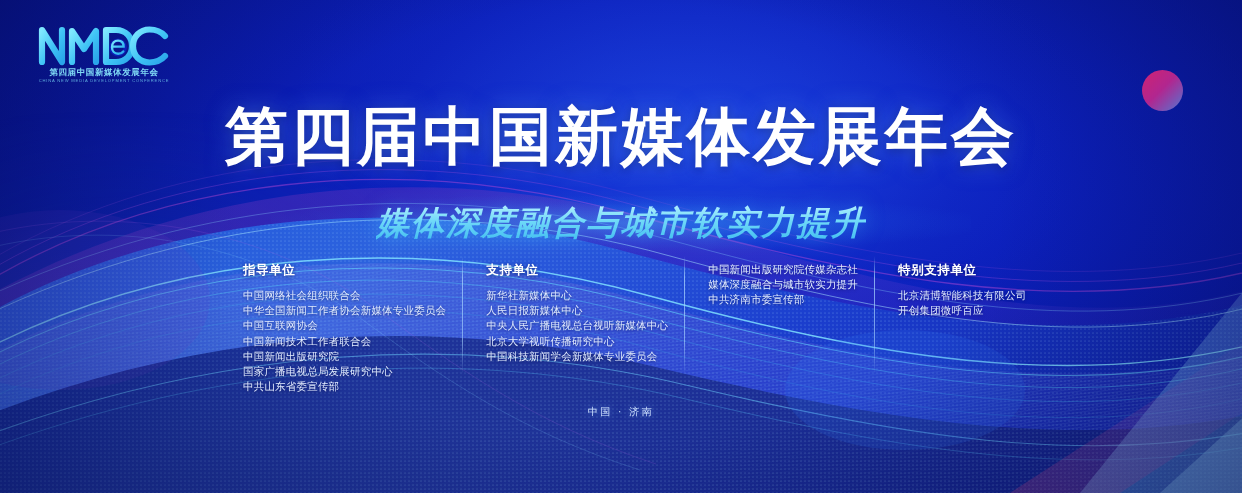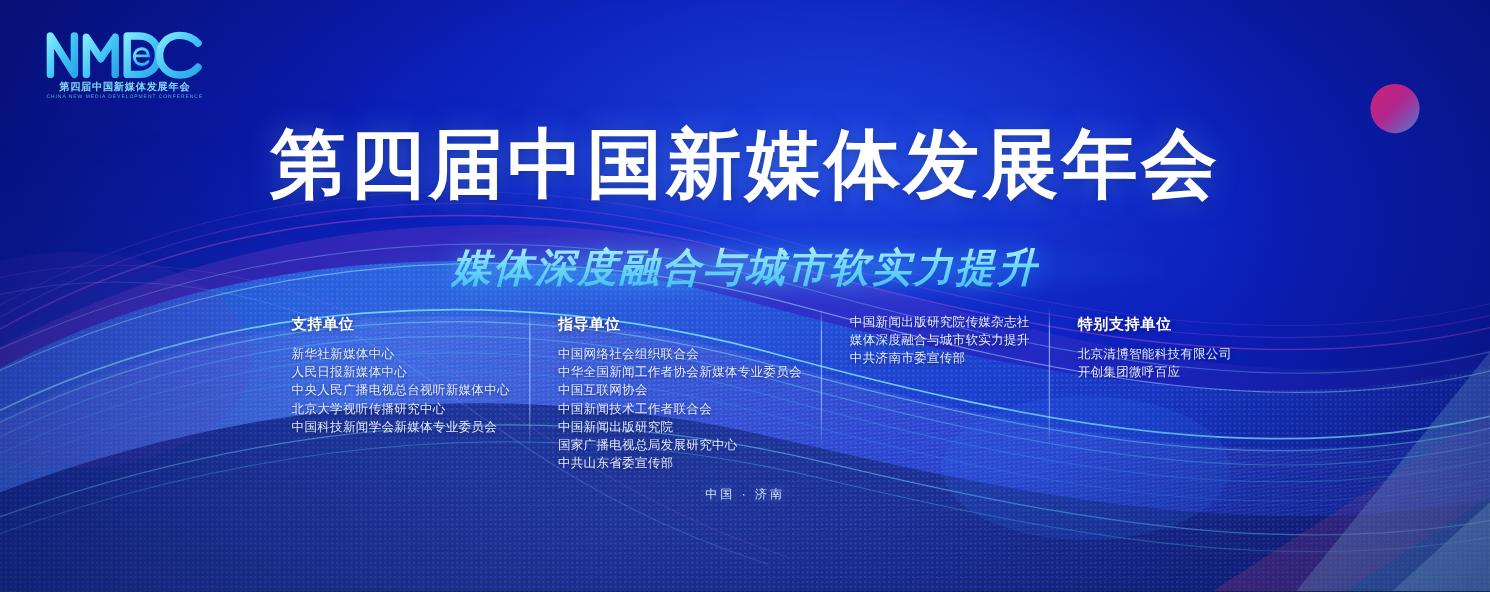--- a/index.html
+++ b/index.html
@@ -7,21 +7,21 @@
     width:1242px; height:493px;
     background:#000;
     font-family:"Liberation Sans","DejaVu Sans",sans-serif;
     overflow:hidden;
   }
 
   #poster {
     position:relative;
     width:1242px; height:493px;
     overflow:hidden;
-    background:#14532d;
+    background:#4c1d95;
   }
 
   
   .bg-base {
     position:absolute; inset:0;
     background:
       radial-gradient(ellipse 780px 420px at 58% 30%, #1433d8 0%, #0c20bd 42%, #0a1aa8 72%, #081492 100%),
       linear-gradient(180deg,#0b1fc0 0%,#0a1cb2 55%,#0a1a9e 100%);
   }
   .bg-glow-left {
@@ -283,40 +283,40 @@
     <div class="main-title">第四届中国新媒体发展年会</div>
     <div class="sub-title-row">
       <div class="sub-flare"></div>
       <div class="sub-title">媒体深度融合与城市软实力提升</div>
     </div>
   </div>
 
   <div class="orgs">
 
     <div class="org-col">
-      <div class="org-head">支持单位</div>
-      <div class="org-item">新华社新媒体中心</div>
-      <div class="org-item">人民日报新媒体中心</div>
-      <div class="org-item">中央人民广播电视总台视听新媒体中心</div>
-      <div class="org-item">北京大学视听传播研究中心</div>
-      <div class="org-item">中国科技新闻学会新媒体专业委员会</div>
-    </div>
-
-    <div class="org-col">
       <div class="org-head">指导单位</div>
       <div class="org-item">中国网络社会组织联合会</div>
       <div class="org-item">中华全国新闻工作者协会新媒体专业委员会</div>
       <div class="org-item">中国互联网协会</div>
       <div class="org-item">中国新闻技术工作者联合会</div>
       <div class="org-item">中国新闻出版研究院</div>
       <div class="org-item">国家广播电视总局发展研究中心</div>
       <div class="org-item">中共山东省委宣传部</div>
     </div>
 
     <div class="org-col">
+      <div class="org-head">支持单位</div>
+      <div class="org-item">新华社新媒体中心</div>
+      <div class="org-item">人民日报新媒体中心</div>
+      <div class="org-item">中央人民广播电视总台视听新媒体中心</div>
+      <div class="org-item">北京大学视听传播研究中心</div>
+      <div class="org-item">中国科技新闻学会新媒体专业委员会</div>
+    </div>
+
+    <div class="org-col">
       <div class="org-item">中国新闻出版研究院传媒杂志社</div>
       <div class="org-item">媒体深度融合与城市软实力提升</div>
       <div class="org-item">中共济南市委宣传部</div>
     </div>
 
 
     <div class="org-col">
       <div class="org-head">特别支持单位</div>
       <div class="org-item">北京清博智能科技有限公司</div>
       <div class="org-item">开创集团微呼百应</div>

